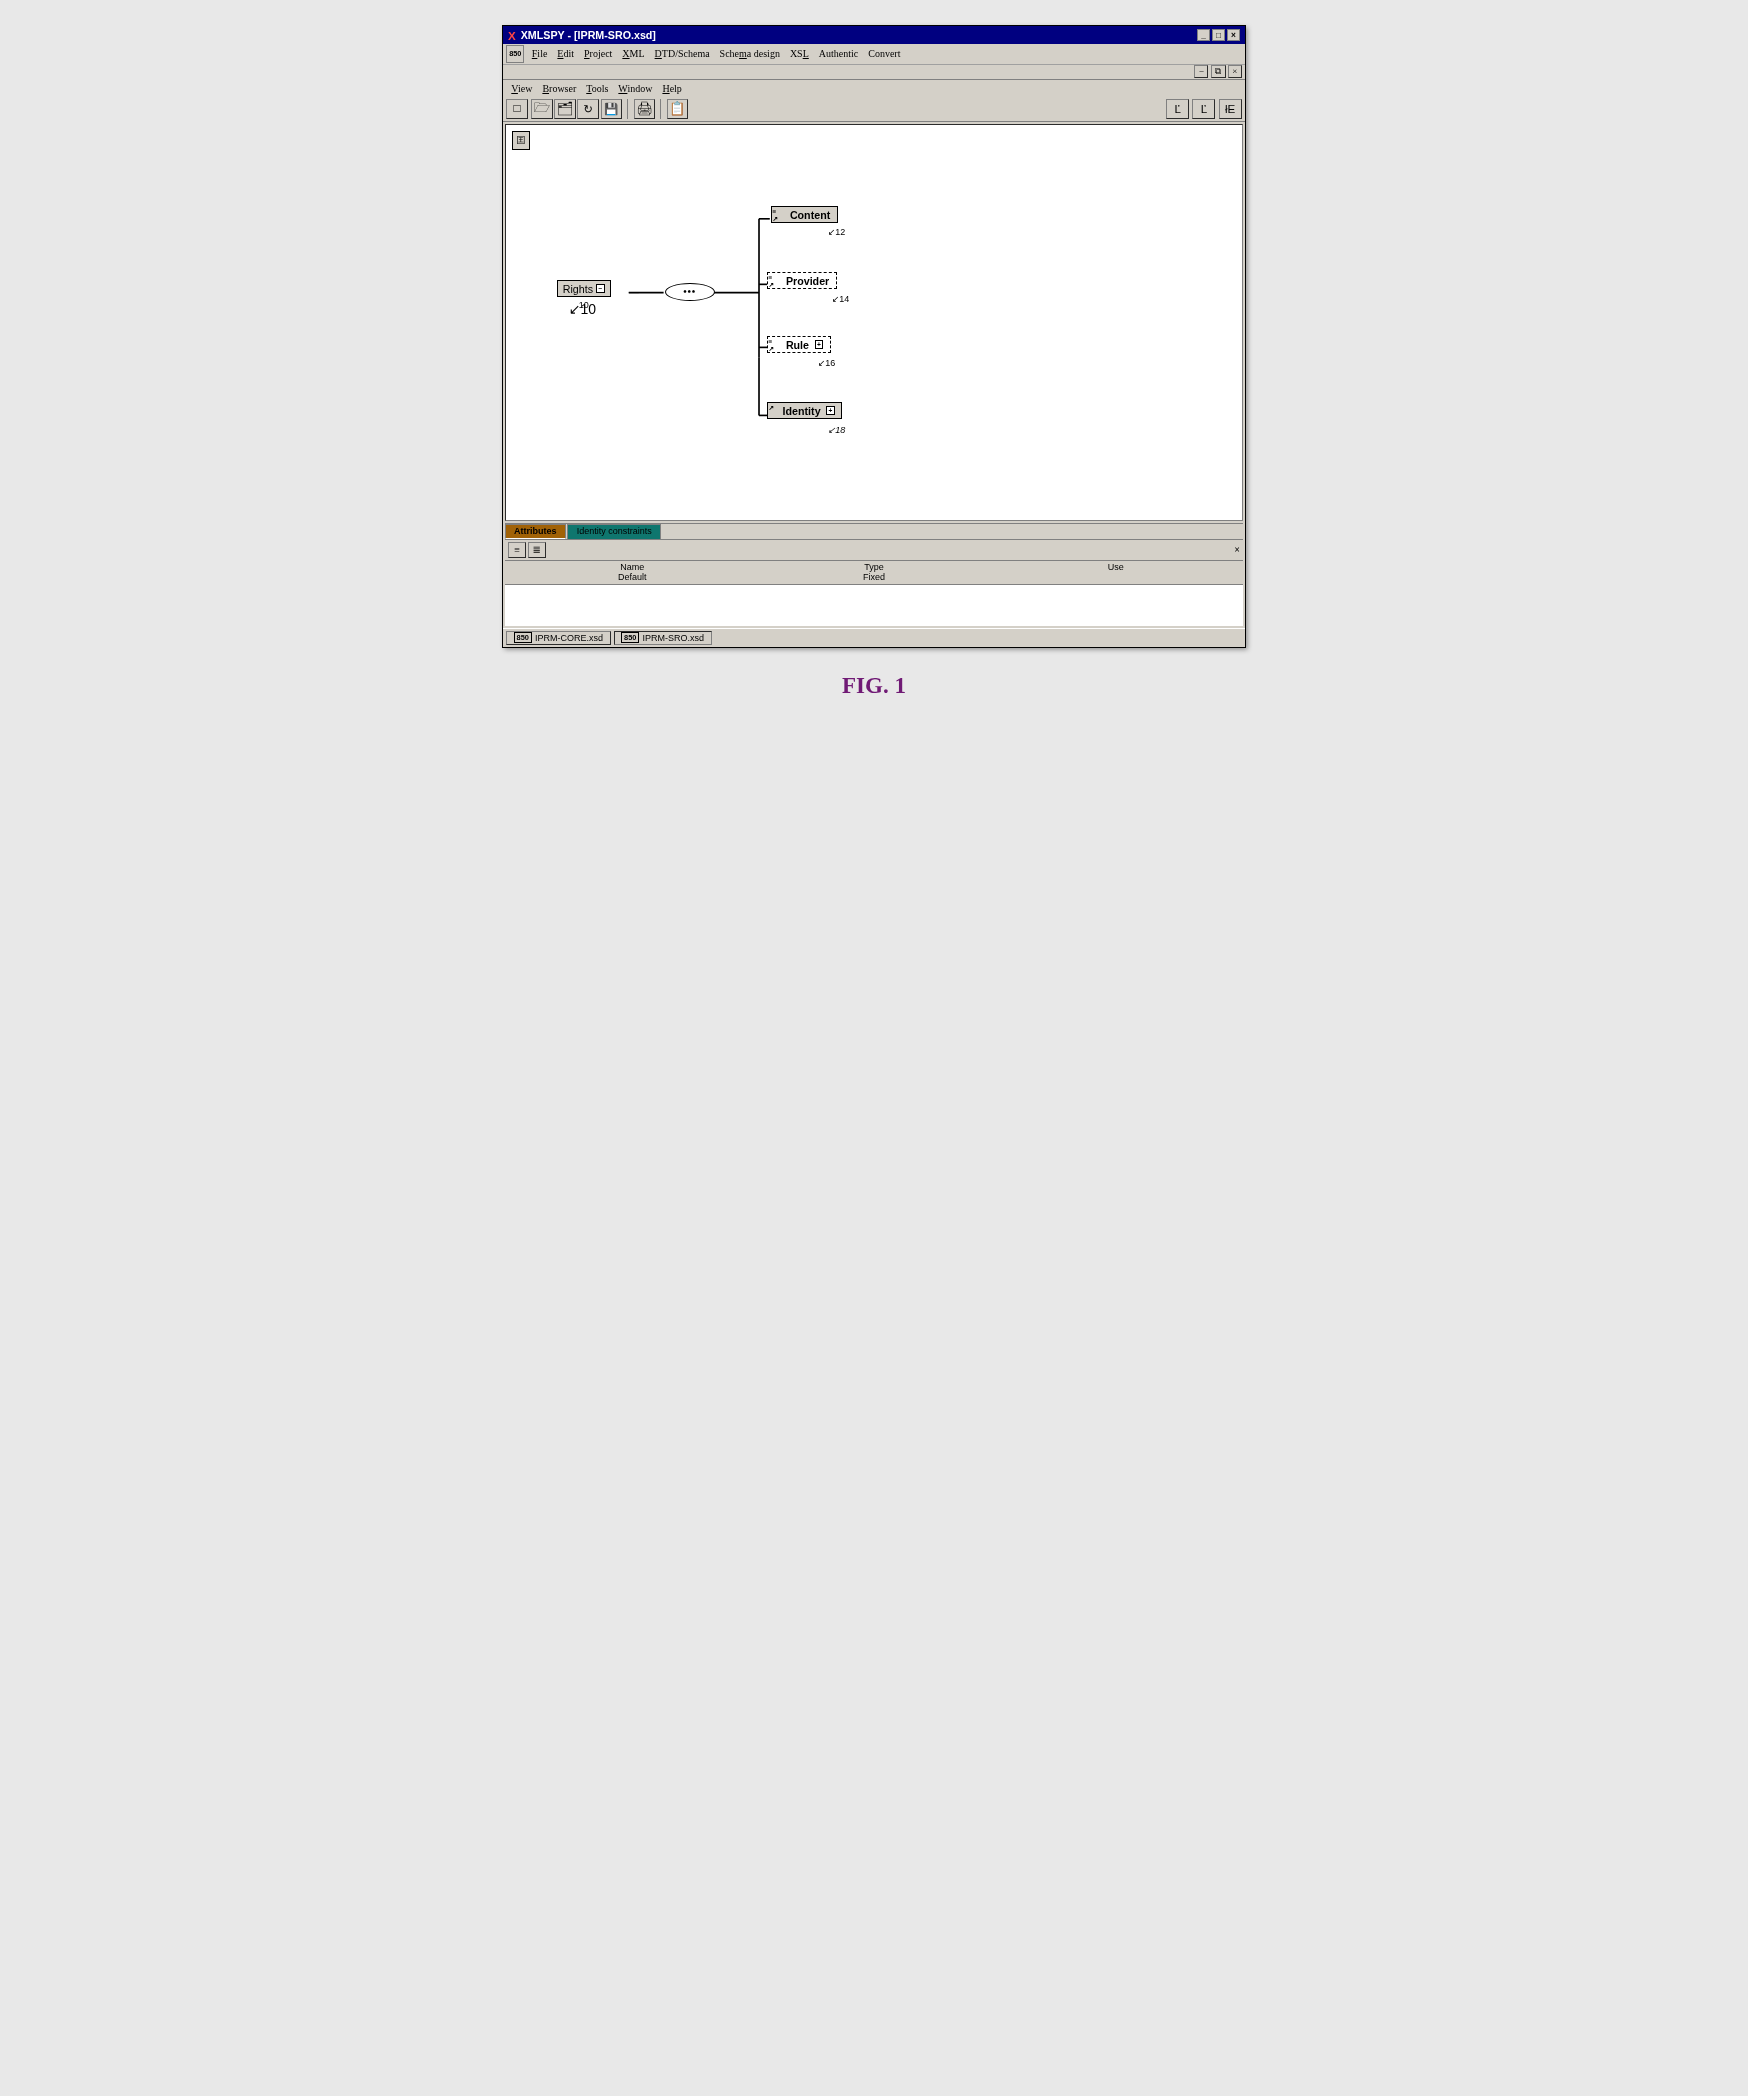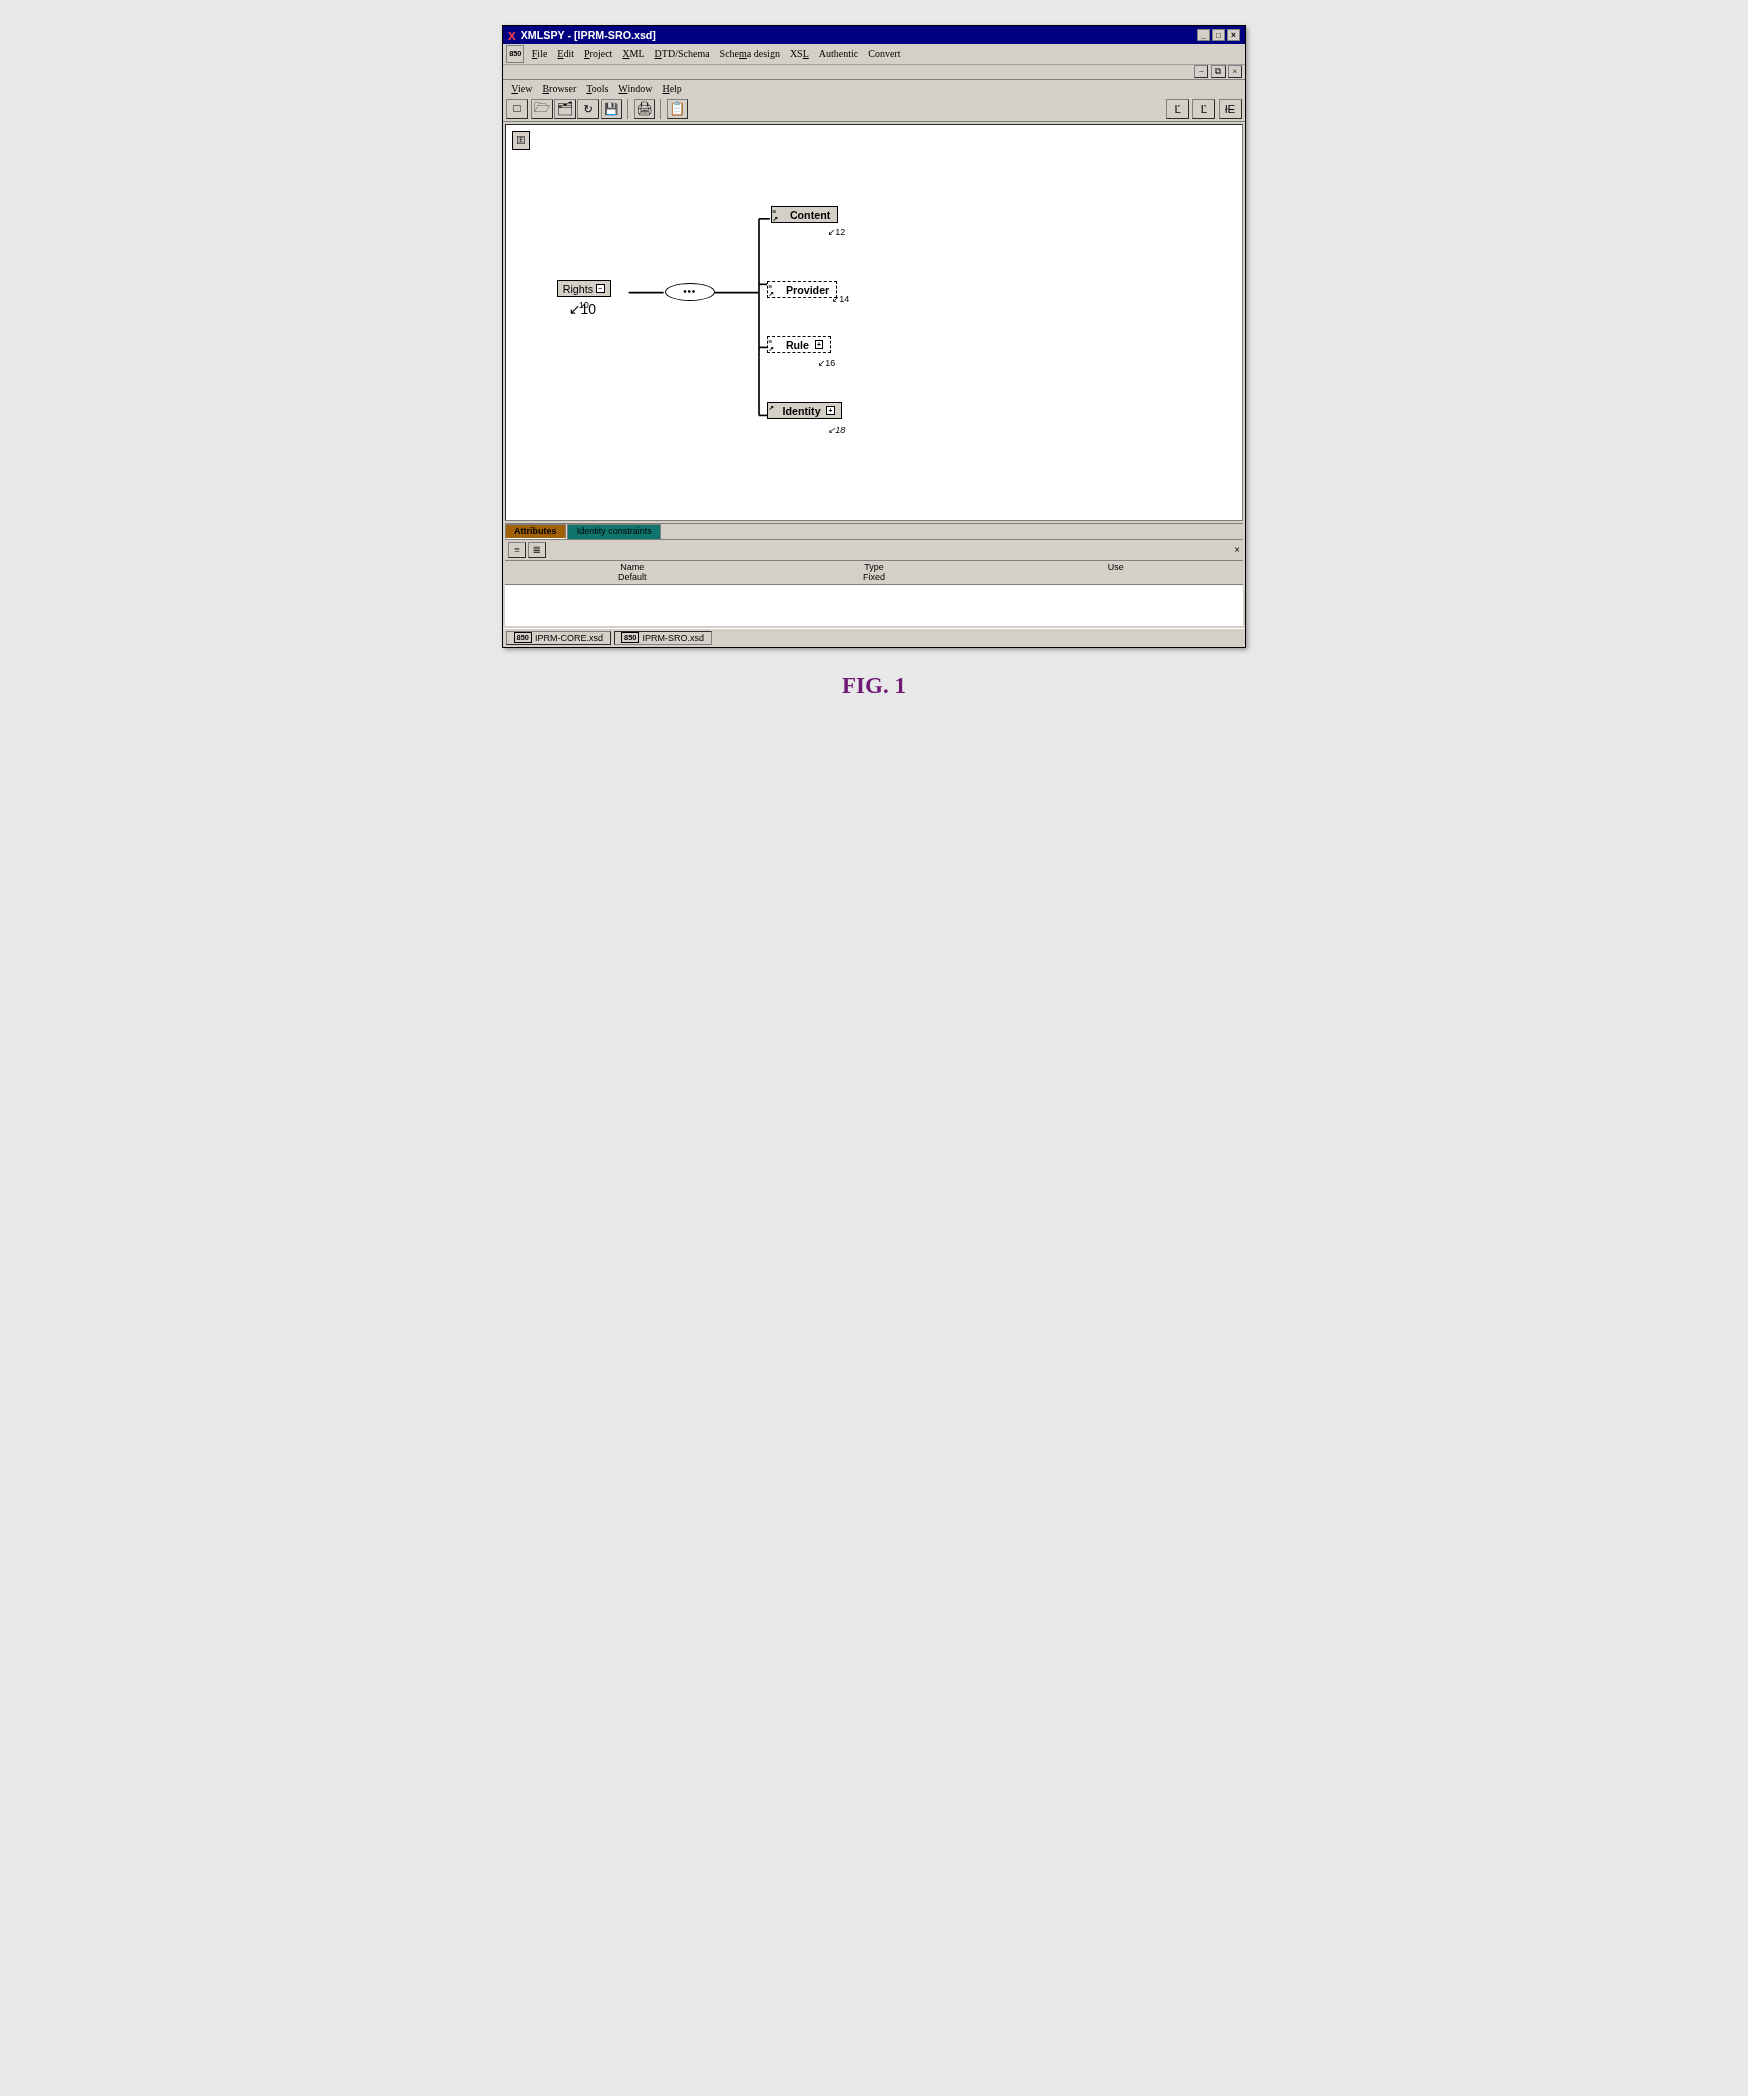--- a/index.html
+++ b/index.html
@@ -488,21 +488,21 @@
       <div class="connector-oval" style="left:159px; top:158px;">
         <span style="font-size:10px; font-weight:bold; letter-spacing:0.8px;">•••</span>
       </div>
 
       <div class="content-box" style="left:265px; top:81px; position:absolute;">
         <span style="position:absolute;top:0.8px;left:0.8px;font-size:6.6px;">≡<br>↗</span>
         <span style="margin-left:11.6px;">Content</span>
       </div>
       <span style="position:absolute; left:322px; top:102px; font-family:Arial; font-size:9px;">↙12</span>
 
-      <div class="provider-box" style="left:261px; top:156px; position:absolute;">
+      <div class="provider-box" style="left:261px; top:147px; position:absolute;">
         <span style="position:absolute;top:0.8px;left:0.8px;font-size:6.6px;">≡<br>↗</span>
         <span style="margin-left:11.6px;">Provider</span>
       </div>
       <span style="position:absolute; left:326px; top:169px; font-family:Arial; font-size:9px;">↙14</span>
 
       <div class="rule-box" style="left:261px; top:211px; position:absolute;">
         <span style="position:absolute;top:0.8px;left:0.8px;font-size:6.6px;">≡<br>↗</span>
         <span style="margin-left:11.6px;">Rule</span>
         <div class="expand-btn" style="margin-left:3.3px;">+</div>
       </div>

